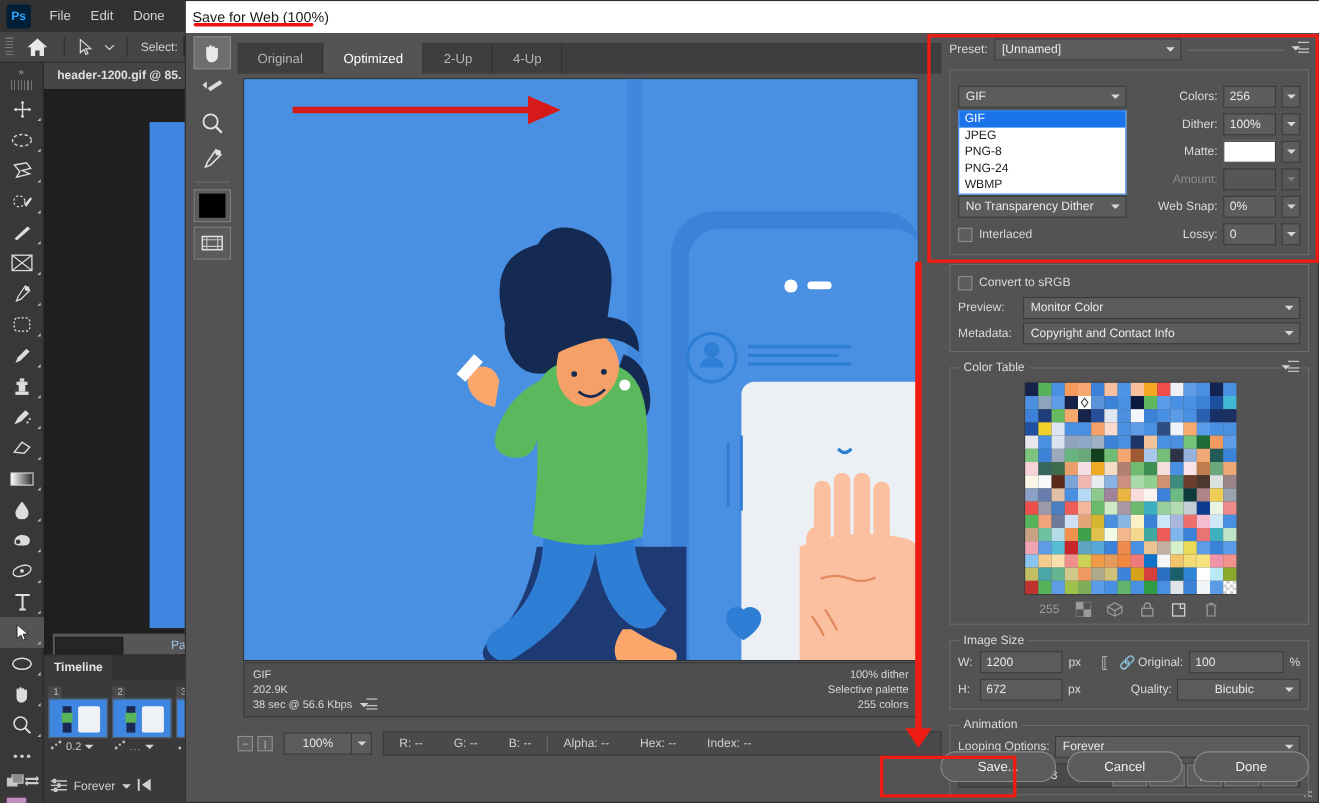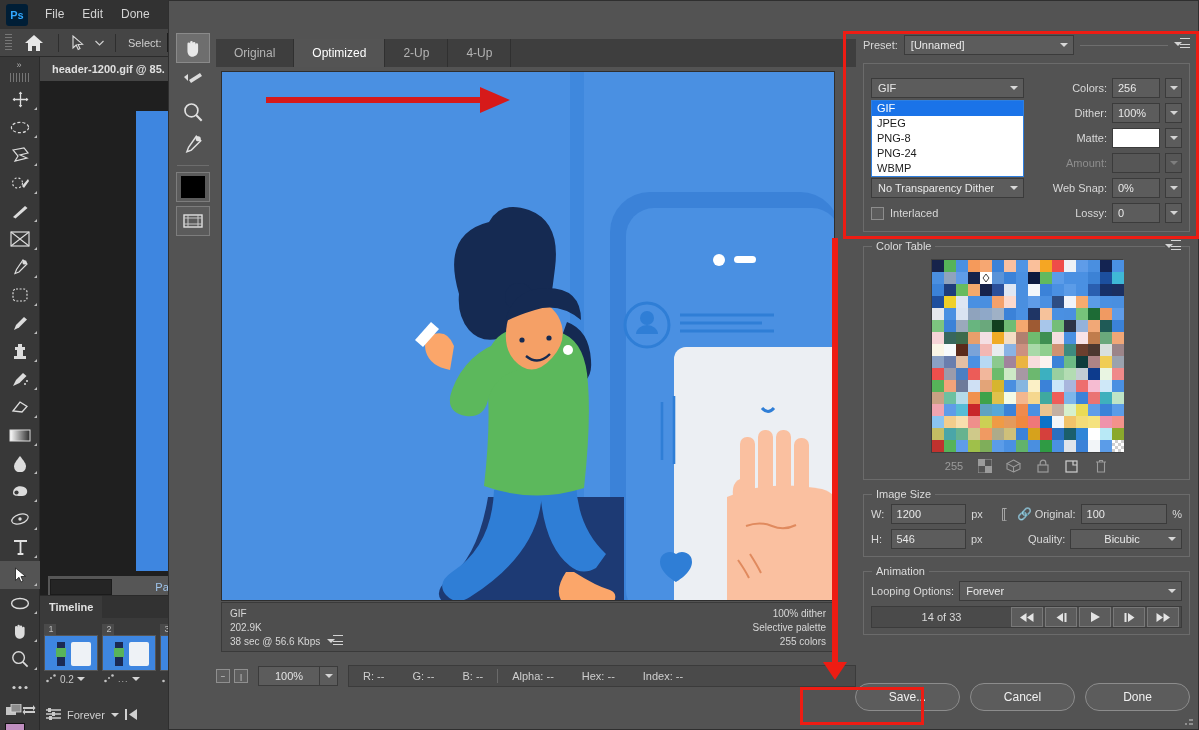--- a/index.html
+++ b/index.html
@@ -575,20 +575,24 @@
         <svg width="13" height="11" viewBox="0 0 13 11">
             <rect x="0" y="0" width="2" height="11" fill="#d0d0d0"></rect>
             <path d="M12 0 L4 5.5 L12 11Z" fill="#d0d0d0"></path>
           </svg>
       </span>
     </div>
   </div>
 
   <div class="sfw">
 
+    <div class="sfw-title">
+      <span>Save for Web (100%)</span>
+      <span class="title-underline"></span>
+    </div>
 
     <div class="sfw-tools">
       <div class="dtool sel">
         <svg width="20" height="20" viewBox="0 0 18 18">
             <path d="M4 10 V5.2 a1.2 1.2 0 012.4 0 V4 a1.2 1.2 0 012.4 0 v.8 a1.2 1.2 0 012.4 0 V6 a1.2 1.2 0 012.4 0 v5.4 c0 3.4-2.4 5.4-5.6 5.4 C6 16.8 4 14.6 4 11.6Z" fill="#e8e8e8"></path>
           </svg>
       </div>
       <div class="dtool">
         <svg width="20" height="16" viewBox="0 0 20 16">
             <path d="M1 5 L5 2 L5 9 Z" fill="#dcdcdc"></path>
@@ -820,20 +824,34 @@
               <span class="lbl">Lossy:</span>
               <span class="numbox">0</span>
               <span class="stepper">
                   <span class="caret"></span>
                 </span>
             </div>
           </div>
         </div>
       </div>
 
+      <div style="margin:8px 8px 0;border:1px solid #6b6b6b;padding:6px 7px;">
+        <div class="cbrow">
+          <span class="cb"></span>
+          <span class="lbl">Convert to sRGB</span>
+        </div>
+        <div class="fieldrow" style="justify-content:flex-start;margin-top:3px;">
+          <span class="lbl" style="width:54px;">Preview:</span>
+          <span class="select" style="flex:1;">Monitor Color</span>
+        </div>
+        <div class="fieldrow" style="justify-content:flex-start;margin-top:3px;">
+          <span class="lbl" style="width:54px;">Metadata:</span>
+          <span class="select" style="flex:1;">Copyright and Contact Info</span>
+        </div>
+      </div>
 
       <div class="group" style="margin-top:14px;padding:8px 7px 6px;">
         <span class="gtitle">Color Table</span>
         <span class="flyout" style="position:absolute;right:8px;top:-7px;background:#535353;padding:0 3px;">
             <span class="tri"></span>
             <i></i>
             <i></i>
             <i></i>
           </span>
         <div class="ct-grid" id="ct-grid">
@@ -1138,21 +1156,21 @@
           <span class="is-box" style="width:82px;">1200</span>
           <span class="lbl" style="width:22px;">px</span>
           <span style="width:18px;text-align:center;font-size:14px;color:#c2c2c2;">⟦</span>
           <span style="width:12px;text-align:center;font-size:12px;color:#c2c2c2;">🔗</span>
           <span class="lbl">Original:</span>
           <span class="is-box" style="width:94px;">100</span>
           <span class="lbl">%</span>
         </div>
         <div class="is-row" style="margin-top:3px;">
           <span class="lbl" style="width:16px;">H:</span>
-          <span class="is-box" style="width:82px;">546</span>
+          <span class="is-box" style="width:82px;">672</span>
           <span class="lbl" style="width:22px;">px</span>
           <span style="width:30px;"></span>
           <span class="lbl">Quality:</span>
           <span class="select" style="width:118px;padding-left:33px;">Bicubic</span>
         </div>
       </div>
 
       <div class="group" style="margin-top:14px;padding:8px 7px 6px;">
         <span class="gtitle">Animation</span>
         <div class="is-row">

